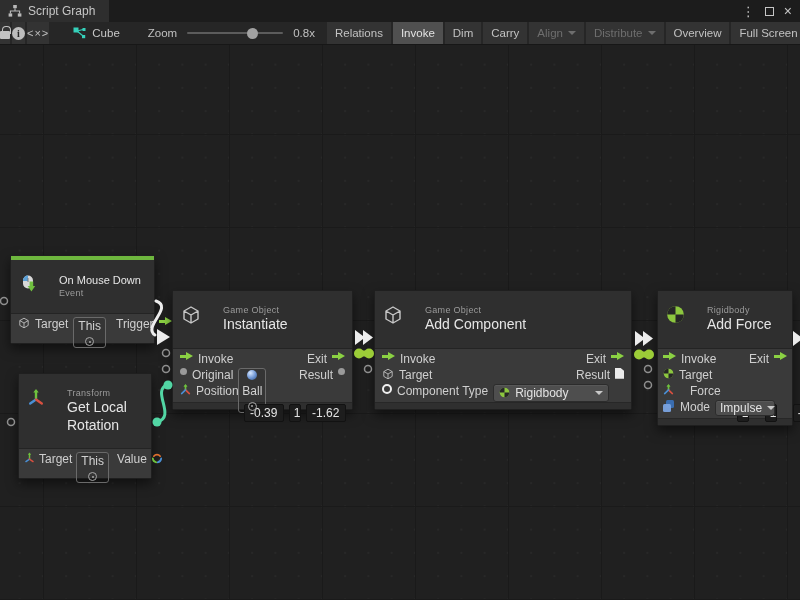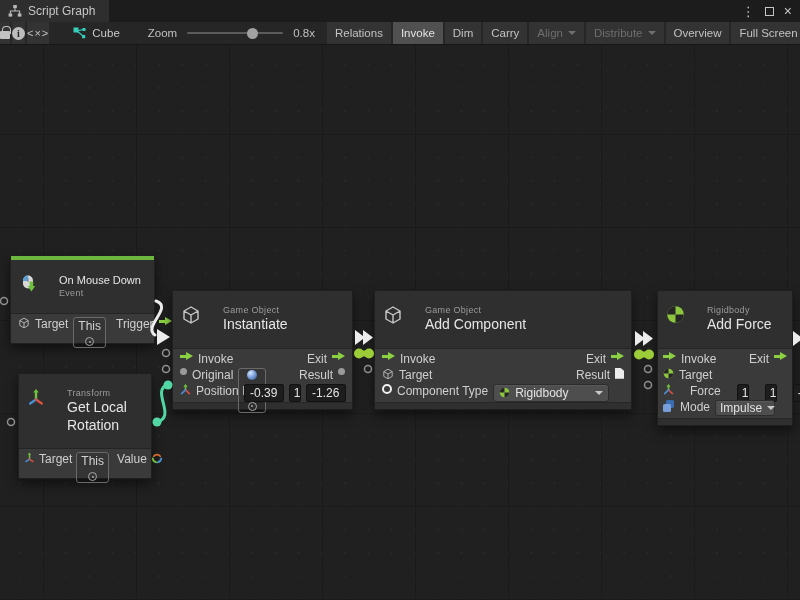--- a/index.html
+++ b/index.html
@@ -78,21 +78,21 @@
   .bigO { width:10px; height:10px; border-radius:50%; border:2px solid #f0f0f0; flex:0 0 10px; }
   .docicon { width:9px; height:11px; background:#ececec; flex:0 0 9px;
     clip-path:polygon(0 0, 60% 0, 100% 28%, 100% 100%, 0 100%); }
   .picker { position:relative; width:9px; height:9px; border:1px solid #a8a8a8; border-radius:50%;
     flex:0 0 9px; }
   .picker::after { content:""; position:absolute; left:2.5px; top:2.5px; width:2px; height:2px;
     border-radius:50%; background:#a8a8a8; }
   .chip { display:inline-flex; align-items:center; gap:4px; border:1px solid #6a6a6a; border-radius:3px;
     padding:1px 4px; color:#d2d2d2; background:rgba(0,0,0,.08);flex-direction:column; }
   .field { background:#1d1d1d; border:1px solid #121212; border-radius:2px; padding:1px 4px;
-    color:#e4e4e4; text-align:center; }
+    color:#e4e4e4; text-align:center;margin-top:20px; }
   .dd { display:inline-flex; align-items:center; gap:5px; background:#4e4e4e; border:1px solid #2c2c2c;
     border-radius:3px; padding:1px 5px; color:#e2e2e2; box-shadow:inset 0 1px 0 rgba(255,255,255,.06); }
   .dd .caret { border-top-color:#c8c8c8; margin-left:auto; }
   .sphere { width:10px; height:10px; border-radius:50%; flex:0 0 10px;
     background:radial-gradient(circle at 35% 30%, #d5e6ff 0%, #6b93d2 55%, #33517f 100%); }
   .enumicon { position:relative; width:12px; height:12px; flex:0 0 12px; }
   .enumicon::before { content:""; position:absolute; left:3px; top:0; width:8px; height:8px;
     background:#3a6db0; border-radius:1.5px; }
   .enumicon::after { content:""; position:absolute; left:0; top:4px; width:8px; height:8px;
     background:#7aa3e0; border-radius:1.5px; opacity:.95; }
@@ -299,21 +299,21 @@
           <span>Result</span>
           <span class="gdot"></span>
         </div>
         <div class="n-row">
           <svg class="i" width="11" height="11">
               <use href="#sym-axis"></use>
             </svg>
           <span>Position</span>
           <span class="field" style="min-width:40px">-0.39</span>
           <span class="field" style="min-width:12px">1</span>
-          <span class="field" style="min-width:40px">-1.26</span>
+          <span class="field" style="min-width:40px">-1.62</span>
         </div>
       </div>
       <div class="n-foot"></div>
     </div>
 
     <div class="node" style="left:374px; top:245px; width:258px;">
       <div class="n-head">
         <svg class="i" width="20" height="20">
             <use href="#sym-cube"></use>
           </svg>

